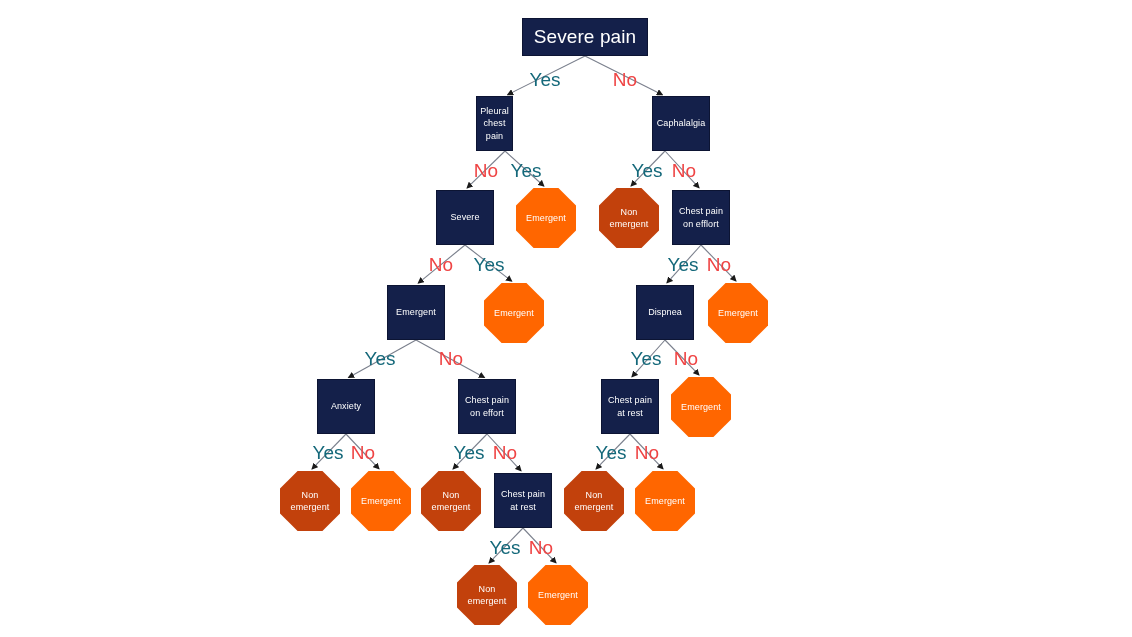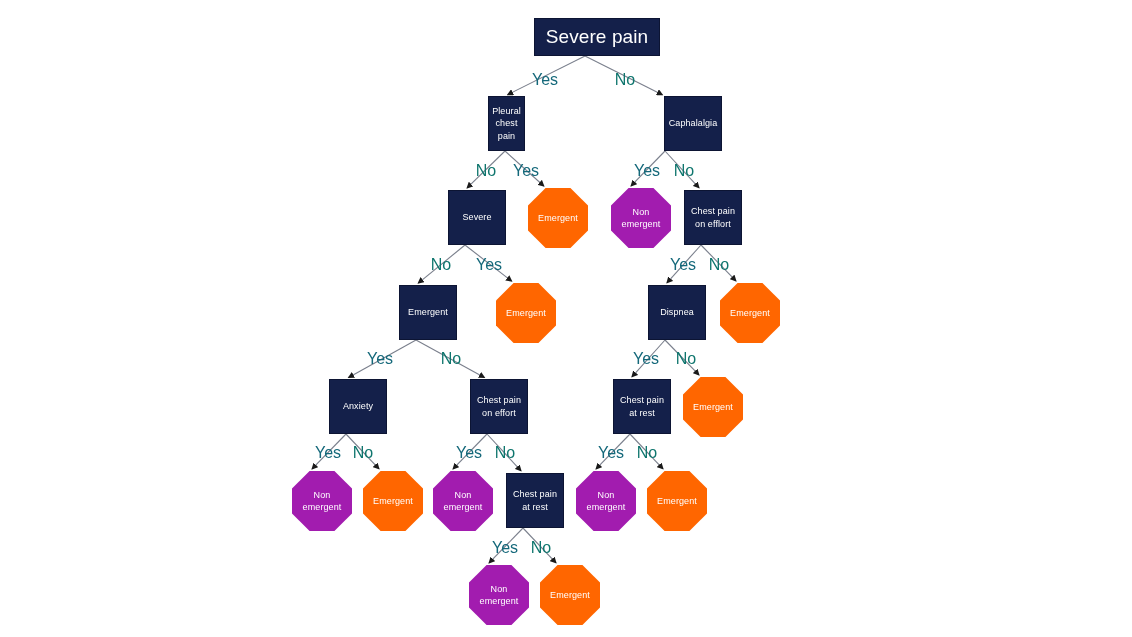--- a/index.html
+++ b/index.html
@@ -31,47 +31,46 @@
     position: absolute;
     box-sizing: border-box;
     display: flex;
     align-items: center;
     justify-content: center;
     text-align: center;
     color: #ffffff;
     line-height: 1.35;
     white-space: pre-line;
     letter-spacing: 0.1px;
-    margin-left: 12px;
   }
   .node.decision {
     background: #14204A;
     border: 1px solid #0c1433;
   }
   .node.root {
     background: #14204A;
     border: 1px solid #0c1433;
     font-size: 19px;
   }
   .node.octagon {
     border: none;
     clip-path: polygon(29.3% 0%, 70.7% 0%, 100% 29.3%, 100% 70.7%,
                        70.7% 100%, 29.3% 100%, 0% 70.7%, 0% 29.3%);
   }
   .node.octagon.emergent { background: #FF6600; }
-  .node.octagon.nonemergent { background: #a21caf; }
+  .node.octagon.nonemergent { background: #c2410c; }
 
   .edge-label {
     position: absolute;
-    font-size: 16px;
+    font-size: 19px;
     white-space: nowrap;
     transform: translate(-50%, -50%);
   }
   .edge-label.yes { color: #14687A; }
-  .edge-label.no  { color: #0f766e; }
+  .edge-label.no  { color: #ef4444; }
 </style>
 </head>
 <body>
 
 <div id="canvas">
   <svg id="edges" viewBox="0 0 1132 637">
     <defs>
       <marker id="arrow" markerWidth="6" markerHeight="6" refX="5" refY="3" orient="auto" markerUnits="strokeWidth">
         <path d="M0,0 L6,3 L0,6 z" fill="#1a1a1a"></path>
       </marker>

